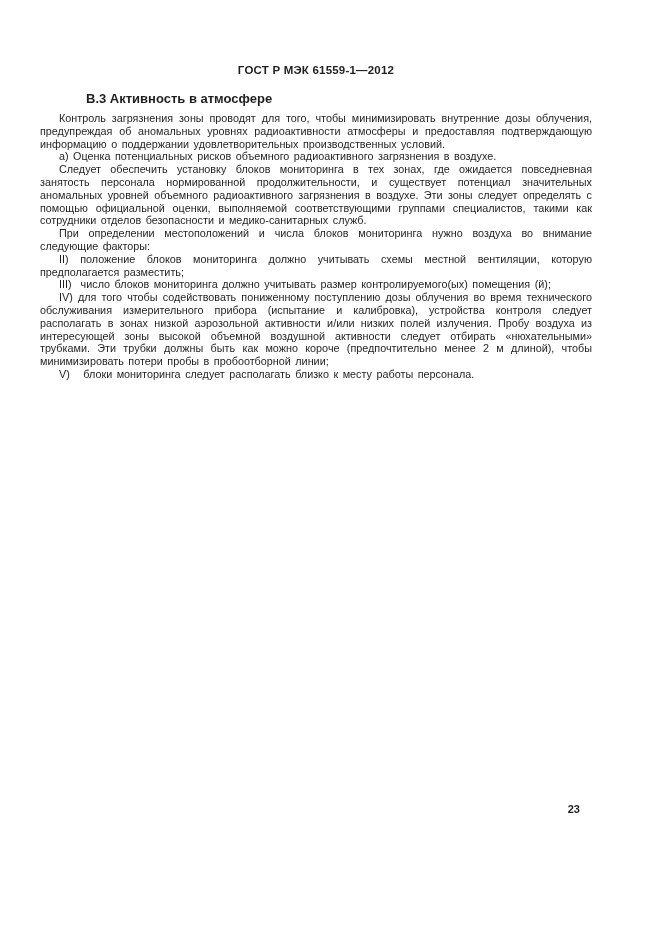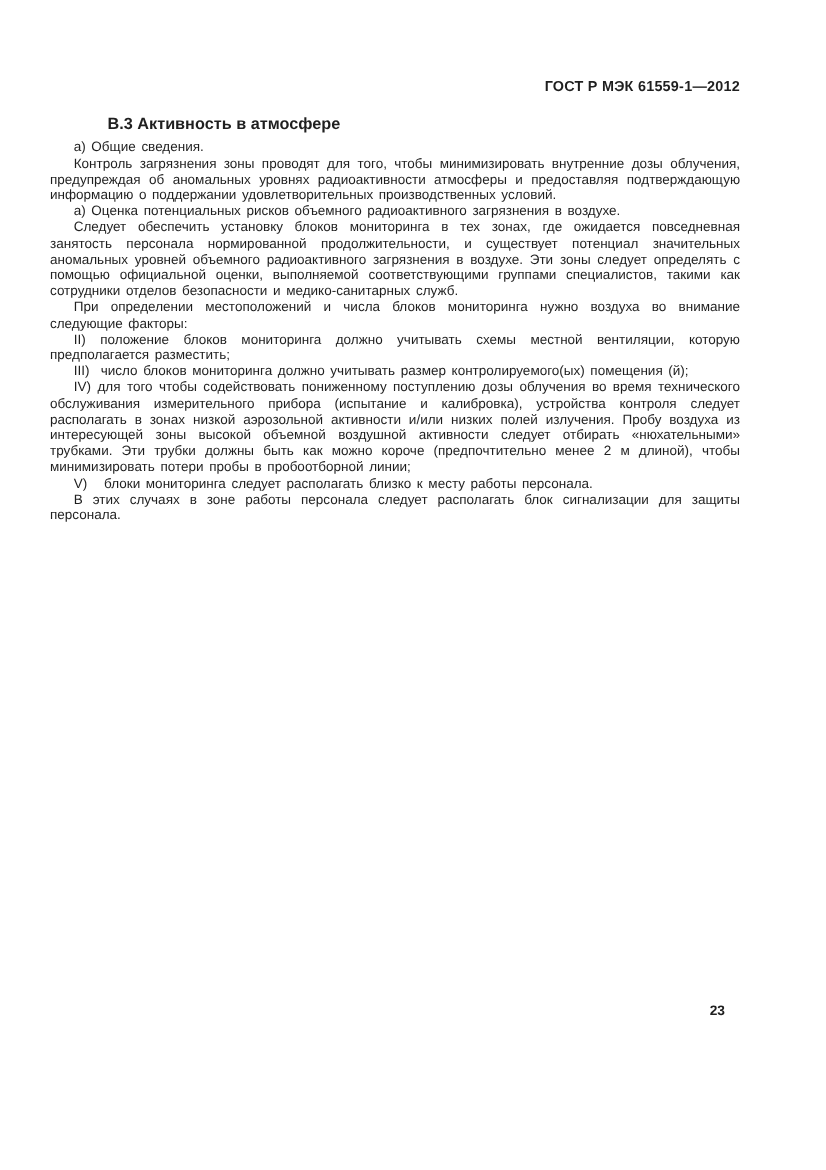--- a/index.html
+++ b/index.html
@@ -20,21 +20,21 @@
     background: var(--page);
     color: var(--text);
     font-family: "Liberation Sans", "DejaVu Sans", sans-serif;
     overflow: hidden;
   }
   .doc-header {
     position: absolute;
     top: 64px;
     left: 40px;
     width: 552px;
-    text-align: right;
+    text-align: center;
     font-size: 11.5px;
     font-weight: 700;
     letter-spacing: 0.2px;
     white-space: nowrap;
   }
   .section-title {
     position: absolute;
     top: 91px;
     left: 86px;
     margin: 0;
@@ -69,27 +69,25 @@
 </head>
 <body>
 
 <div class="page">
 
   <div class="doc-header">ГОСТ Р МЭК 61559-1—2012</div>
 
   <h2 class="section-title">В.3 Активность в атмосфере</h2>
 
   <div class="body-text">
-    <p class="para">а) Общие сведения.</p>
     <p class="para">Контроль загрязнения зоны проводят для того, чтобы минимизировать внутренние дозы облучения, предупреждая об аномальных уровнях радиоактивности атмосферы и предоставляя подтверждающую информацию о поддержании удовлетворительных производственных условий.</p>
     <p class="para">а) Оценка потенциальных рисков объемного радиоактивного загрязнения в воздухе.</p>
     <p class="para">Следует обеспечить установку блоков мониторинга в тех зонах, где ожидается повседневная занятость персонала нормированной продолжительности, и существует потенциал значительных аномальных уровней объемного радиоактивного загрязнения в воздухе. Эти зоны следует определять с помощью официальной оценки, выполняемой соответствующими группами специалистов, такими как сотрудники отделов безопасности и медико-санитарных служб.</p>
     <p class="para">При определении местоположений и числа блоков мониторинга нужно воздуха во внимание следующие факторы:</p>
     <p class="para">II)&nbsp;положение блоков мониторинга должно учитывать схемы местной вентиляции, которую предполагается разместить;</p>
     <p class="para">III)&nbsp;&nbsp;число блоков мониторинга должно учитывать размер контролируемого(ых) помещения (й);</p>
     <p class="para">IV)&nbsp;для того чтобы содействовать пониженному поступлению дозы облучения во время технического обслуживания измерительного прибора (испытание и калибровка), устройства контроля следует располагать в зонах низкой аэрозольной активности и/или низких полей излучения. Пробу воздуха из интересующей зоны высокой объемной воздушной активности следует отбирать «нюхательными» трубками. Эти трубки должны быть как можно короче (предпочтительно менее 2 м длиной), чтобы минимизировать потери пробы в пробоотборной линии;</p>
     <p class="para">V)&nbsp;&nbsp;&nbsp;блоки мониторинга следует располагать близко к месту работы персонала.</p>
-    <p class="para">В этих случаях в зоне работы персонала следует располагать блок сигнализации для защиты персонала.</p>
   </div>
 
   <div class="page-number">23</div>
 
 </div>
 
 </body></html>

